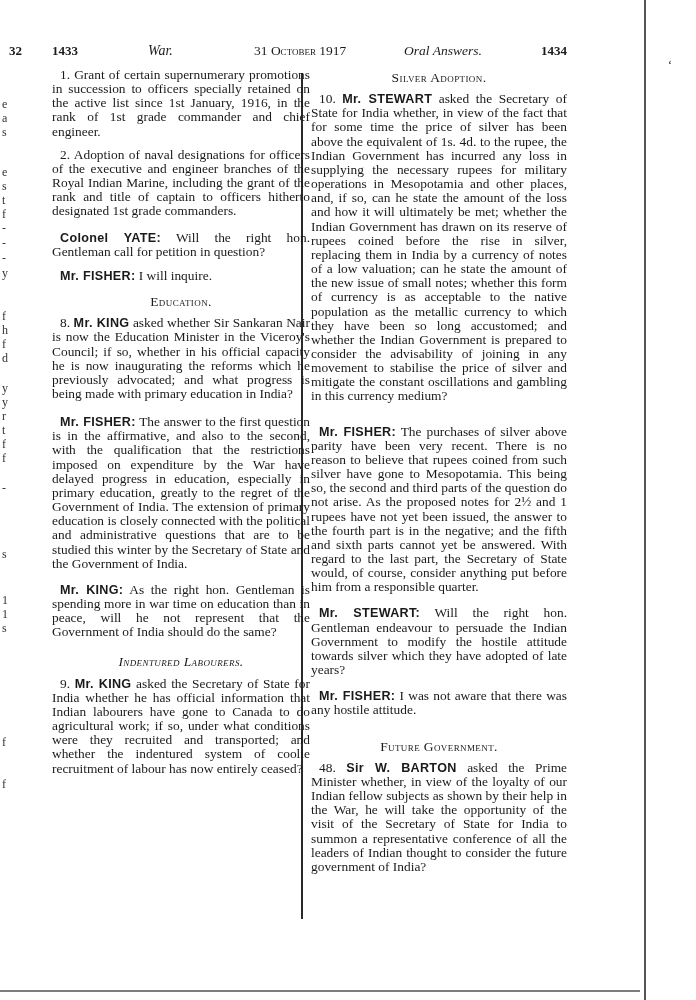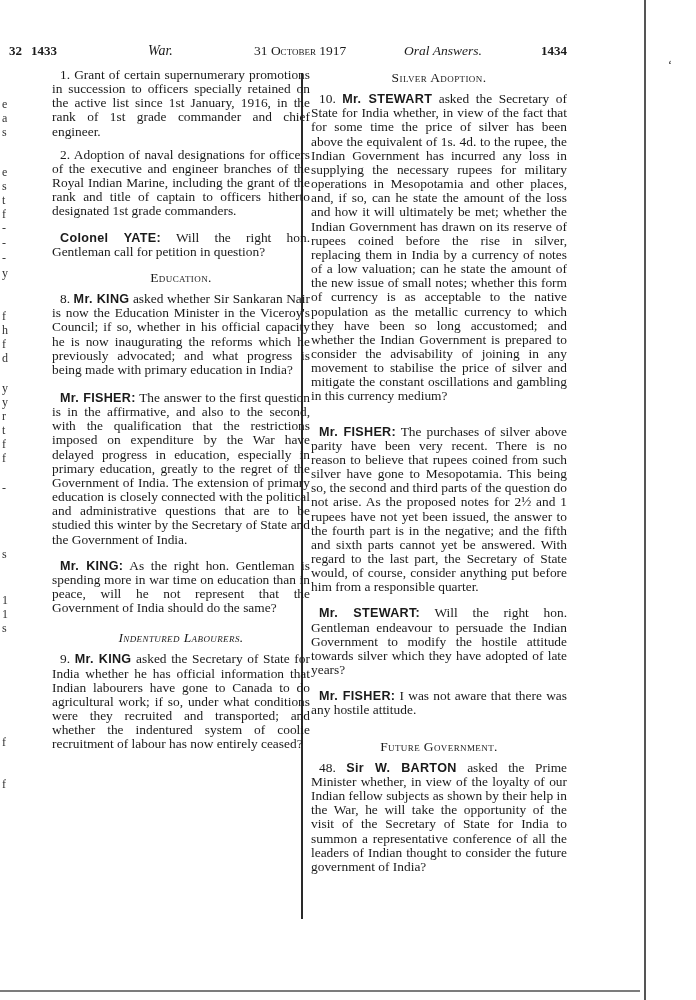--- a/index.html
+++ b/index.html
@@ -7,21 +7,21 @@
     width: 696px; height: 1000px; background: #ffffff; position: relative; overflow: hidden;
     font-family: "Liberation Serif", "DejaVu Serif", serif; color: #1a1a1a;
   }
   .page { position: absolute; left: 0; top: 0; width: 696px; height: 1000px; }
   .header {
     position: absolute; top: 43px; left: 0; width: 696px; height: 22px;
     font-size: 13px; font-weight: bold;
   }
   .header span { position: absolute; top: 0; white-space: nowrap; }
   .h-prev { left: 9px; font-weight: bold; }
-  .h-left { left: 31px; }
+  .h-left { left: 52px; }
   .h-war { left: 148px; font-style: italic; font-weight: normal; font-size: 14px; }
   .h-date { left: 254px; font-weight: normal; font-variant: small-caps; font-size: 13.5px; }
   .h-oral { left: 404px; font-style: italic; font-weight: normal; font-size: 13.5px; }
   .h-right { left: 541px; }
 
   .col {
     position: absolute; top: 68px; font-size: 13.4px; line-height: 14.15px; text-align: justify;
   }
   .col-left { left: 52px; width: 258px; }
   .col-right { left: 311px; width: 256px; }
@@ -97,20 +97,23 @@
   <div class="bottom-rule"></div>
   <span class="stray" style="left:668px; top:58px;">‘</span>
 
   <div class="col col-left">
     <p class="first">1. Grant of certain supernumerary promotions in succession to officers specially retained on the active list since 1st January, 1916, in the rank of 1st grade commander and chief engineer.</p>
     <p>2. Adoption of naval designations for officers of the executive and engineer branches of the Royal Indian Marine, including the grant of the rank and title of captain to officers hitherto designated 1st grade commanders.</p>
 
     <p style="margin-top:12px;">
       <span class="speaker">Colonel YATE:</span><span> Will the right hon. Gentleman call for petition in question?</span>
     </p>
+    <p style="margin-top:10px;">
+      <span class="speaker">Mr. FISHER:</span><span> I will inquire.</span>
+    </p>
 
     <div class="heading">Education.</div>
 
     <p>
       <span>8.</span>
       <span class="speaker">Mr. KING</span><span> asked whether Sir Sankaran Nair is now the Education Minister in the Viceroy's Council; if so, whether in his official capacity he is now inaugurating the reforms which he previously advocated; and what progress is being made with primary education in India?</span>
     </p>
 
     <p style="margin-top:14px;">
       <span class="speaker">Mr. FISHER:</span><span> The answer to the first question is in the affirmative, and also to the second, with the qualification that the restrictions imposed on expenditure by the War have delayed progress in education, especially in primary education, greatly to the regret of the Government of India. The extension of primary education is closely connected with the political and administrative questions that are to be studied this winter by the Secretary of State and the Government of India.</span>

